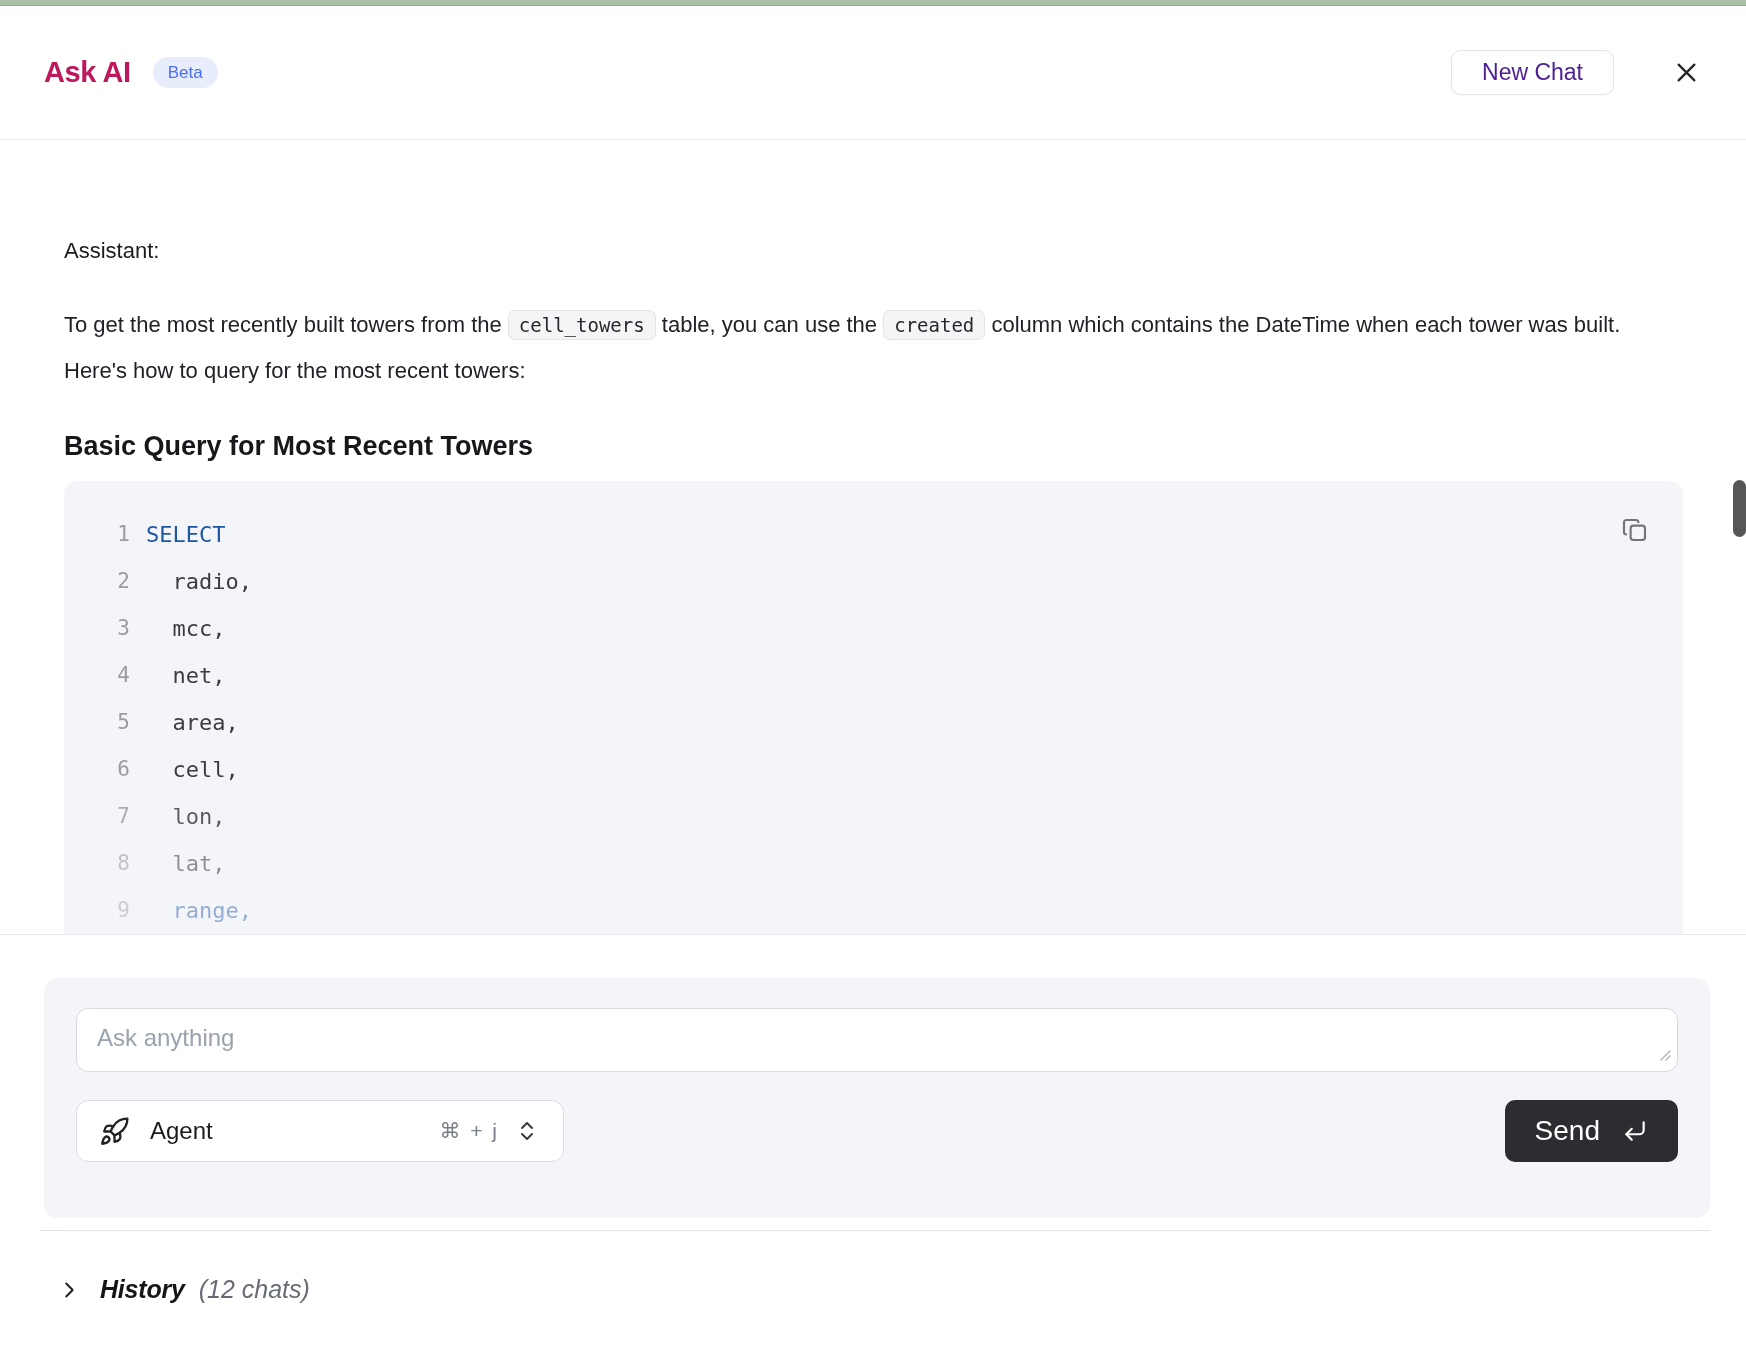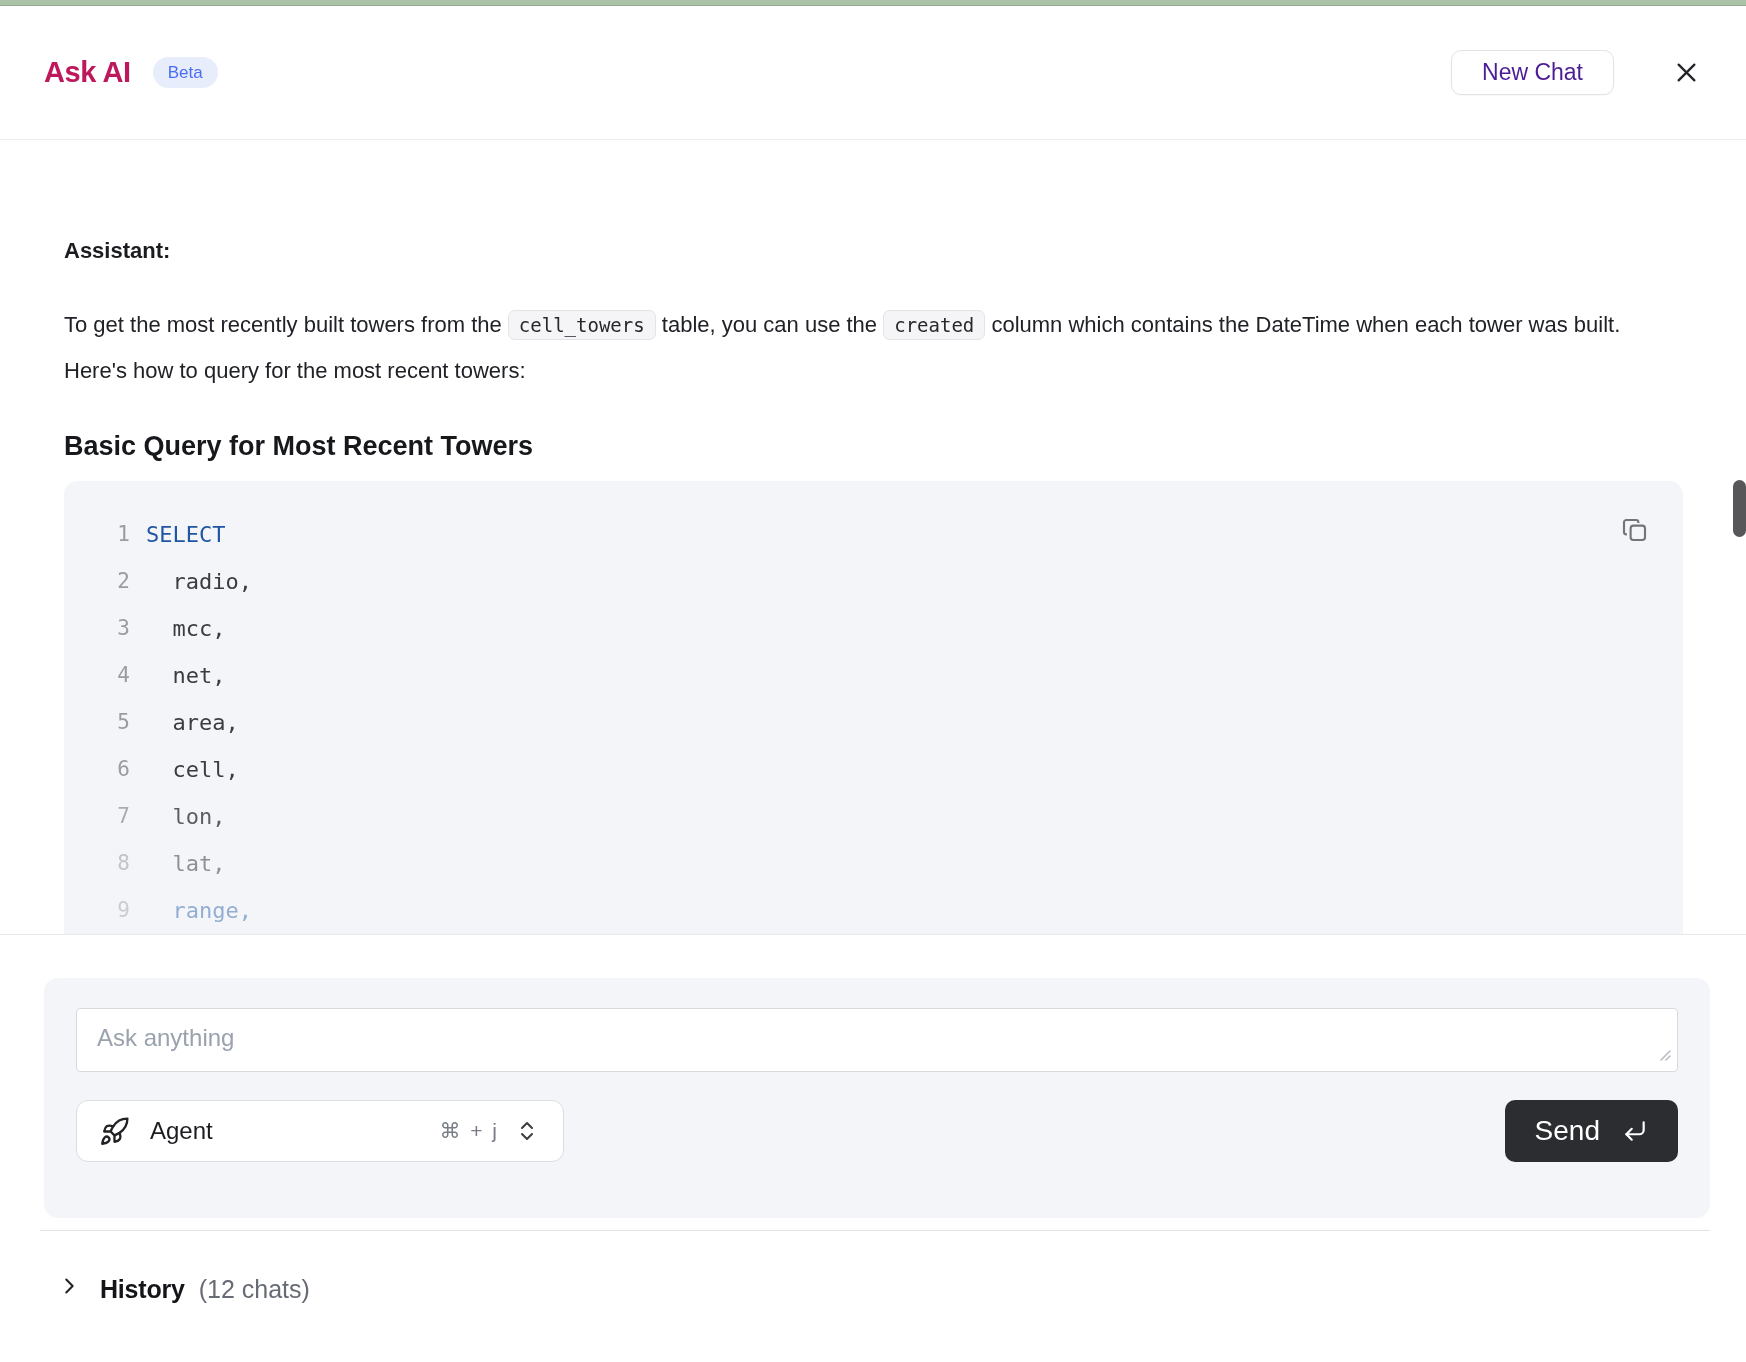--- a/index.html
+++ b/index.html
@@ -37,21 +37,21 @@
   }
   .close-btn{
     margin-left:52px;background:none;border:none;cursor:pointer;width:40px;height:40px;
     display:flex;align-items:center;justify-content:center;color:#232427;
   }
   
   .chat-scroll{
     height:795px;overflow:hidden;position:relative;
     padding:95px 63px 0 64px;border-bottom:1px solid #e8e8ea;
   }
-  .assistant-label{font-size:22px;font-weight:700;color:#1b1c20;line-height:31px;}
+  .assistant-label{font-size:22px;font-weight:400;color:#1b1c20;line-height:31px;}
   .message{font-size:22px;line-height:45px;color:#202227;margin-top:36px;max-width:1560px;}
   .inline-code{
     font-family:"DejaVu Sans Mono", monospace;font-size:19px;color:#26282c;
     background:#f5f5f7;border:1px solid #e4e4e8;border-radius:7px;padding:3px 10px;
     white-space:nowrap;
   }
   .section-heading{font-size:27px;font-weight:700;color:#17181b;margin-top:36px;line-height:34px;}
   
   .code-block{
     position:relative;margin-top:18px;background:var(--code-bg);
@@ -68,21 +68,21 @@
     position:absolute;top:32px;right:31px;background:none;border:none;cursor:pointer;
     width:34px;height:34px;color:#737478;display:flex;align-items:center;justify-content:center;
   }
   
   .composer{
     margin:43px 36px 0 44px;background:#f4f5f8;border-radius:14px;
     padding:30px 32px 56px 32px;
   }
   .input-wrap{position:relative;}
   .ask-input{
-    width:100%;height:64px;resize:none;border:1px solid #d8d9dd;border-radius:4px;
+    width:100%;height:64px;resize:none;border:1px solid #d8d9dd;border-radius:12px;
     background:#fff;font-family:inherit;font-size:24px;color:#202227;
     padding:15px 20px;outline:none;display:block;
   }
   .ask-input::placeholder{color:#9aa2ad;}
   .resize-grip{position:absolute;right:5px;bottom:5px;color:#b9bcc2;pointer-events:none;}
   .composer-row{display:flex;align-items:center;margin-top:28px;}
   .agent-btn{
     height:62px;width:488px;background:#fff;border:1px solid #dcdde1;border-radius:12px;
     display:flex;align-items:center;padding:0 24px 0 22px;cursor:pointer;font-family:inherit;
   }
@@ -94,21 +94,21 @@
   .row-spacer{flex:1;}
   .send-btn{
     height:62px;background:var(--send-bg);color:#fff;border:none;border-radius:10px;
     font-family:inherit;font-size:28px;display:flex;align-items:center;gap:22px;
     padding:0 30px;cursor:pointer;
   }
   .send-btn svg{display:block;}
   
   .history-divider{margin:12px 0 0 40px;width:1670px;border-top:1px solid #e4e4e6;}
   .history-row{
-    display:flex;align-items:flex-start;margin:44px 0 0 58px;cursor:pointer;
+    display:flex;align-items:center;margin:44px 0 0 58px;cursor:pointer;font-style:italic;
   }
   .history-chevron{color:#212226;display:flex;}
   .history-label{font-size:25px;font-weight:600;color:#141518;margin-left:20px;letter-spacing:-0.2px;}
   .history-count{font-size:25px;color:#676b74;margin-left:14px;}
   
   .scroll-thumb{
     position:absolute;top:480px;right:0;width:13px;height:57px;
     background:#57575a;border-radius:7px;cursor:pointer;
   }
 </style>

